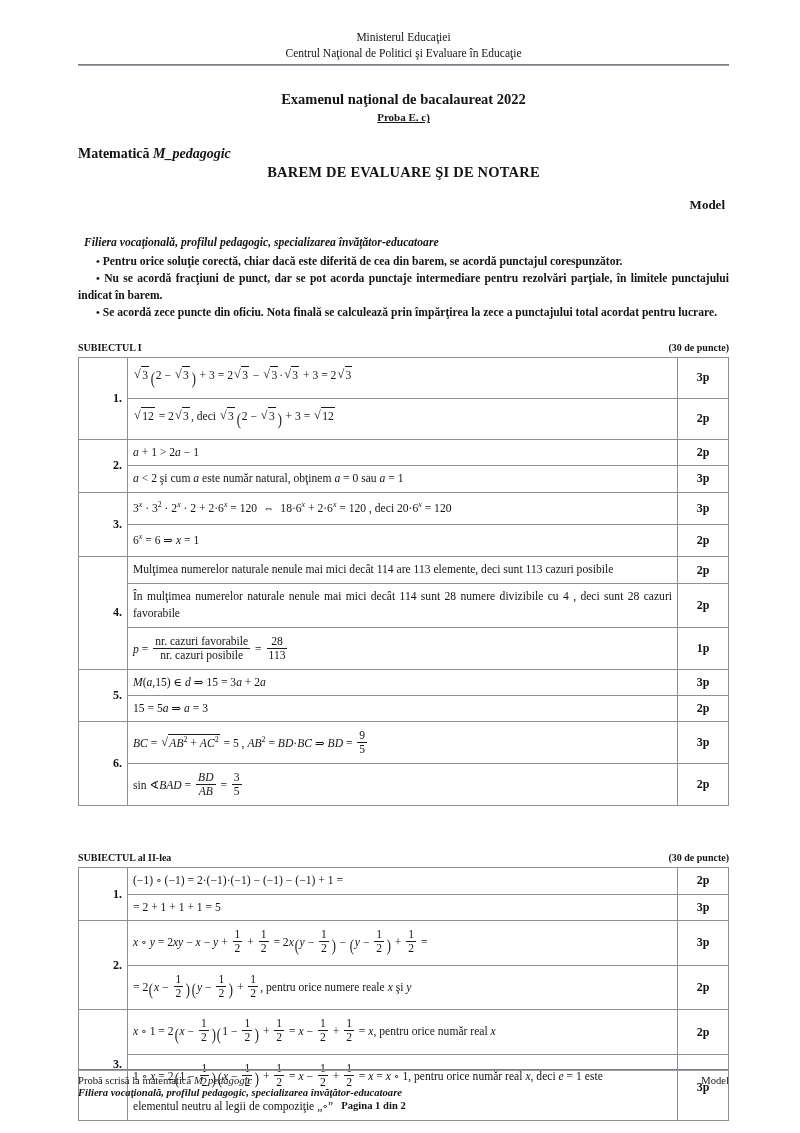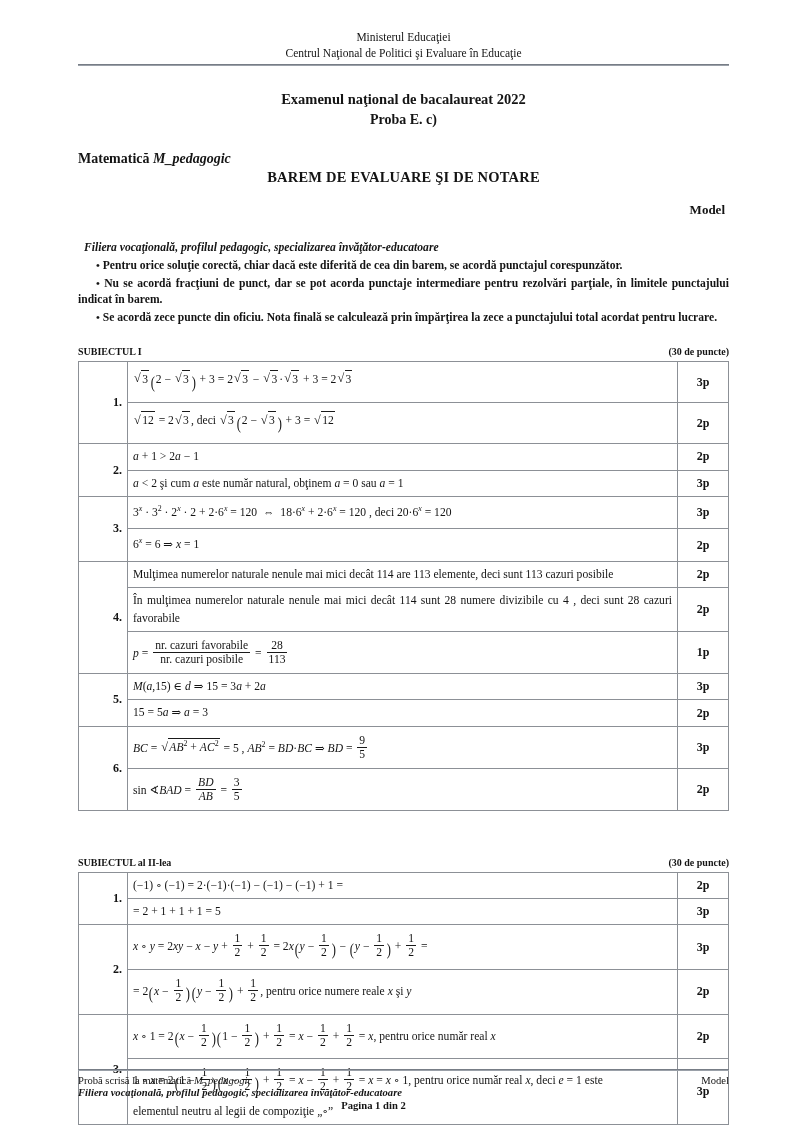--- a/index.html
+++ b/index.html
@@ -38,21 +38,21 @@
     box-sizing: border-box;
   }
 
   .title-block {
     text-align: center;
     margin-top: 23px;
     font-weight: bold;
     font-size: 14.5px;
     line-height: 1.45;
   }
-  .title-block .sub { font-size: 14px; }
+  .title-block .sub { font-size: 11px; text-decoration: underline; }
   .subject-line {
     text-align: left;
     margin-top: 17px;
     font-weight: bold;
     font-size: 14px;
     line-height: 1.5;
   }
   .subject-line .ital { font-style: italic; }
   .barem-line {
     text-align: center;

